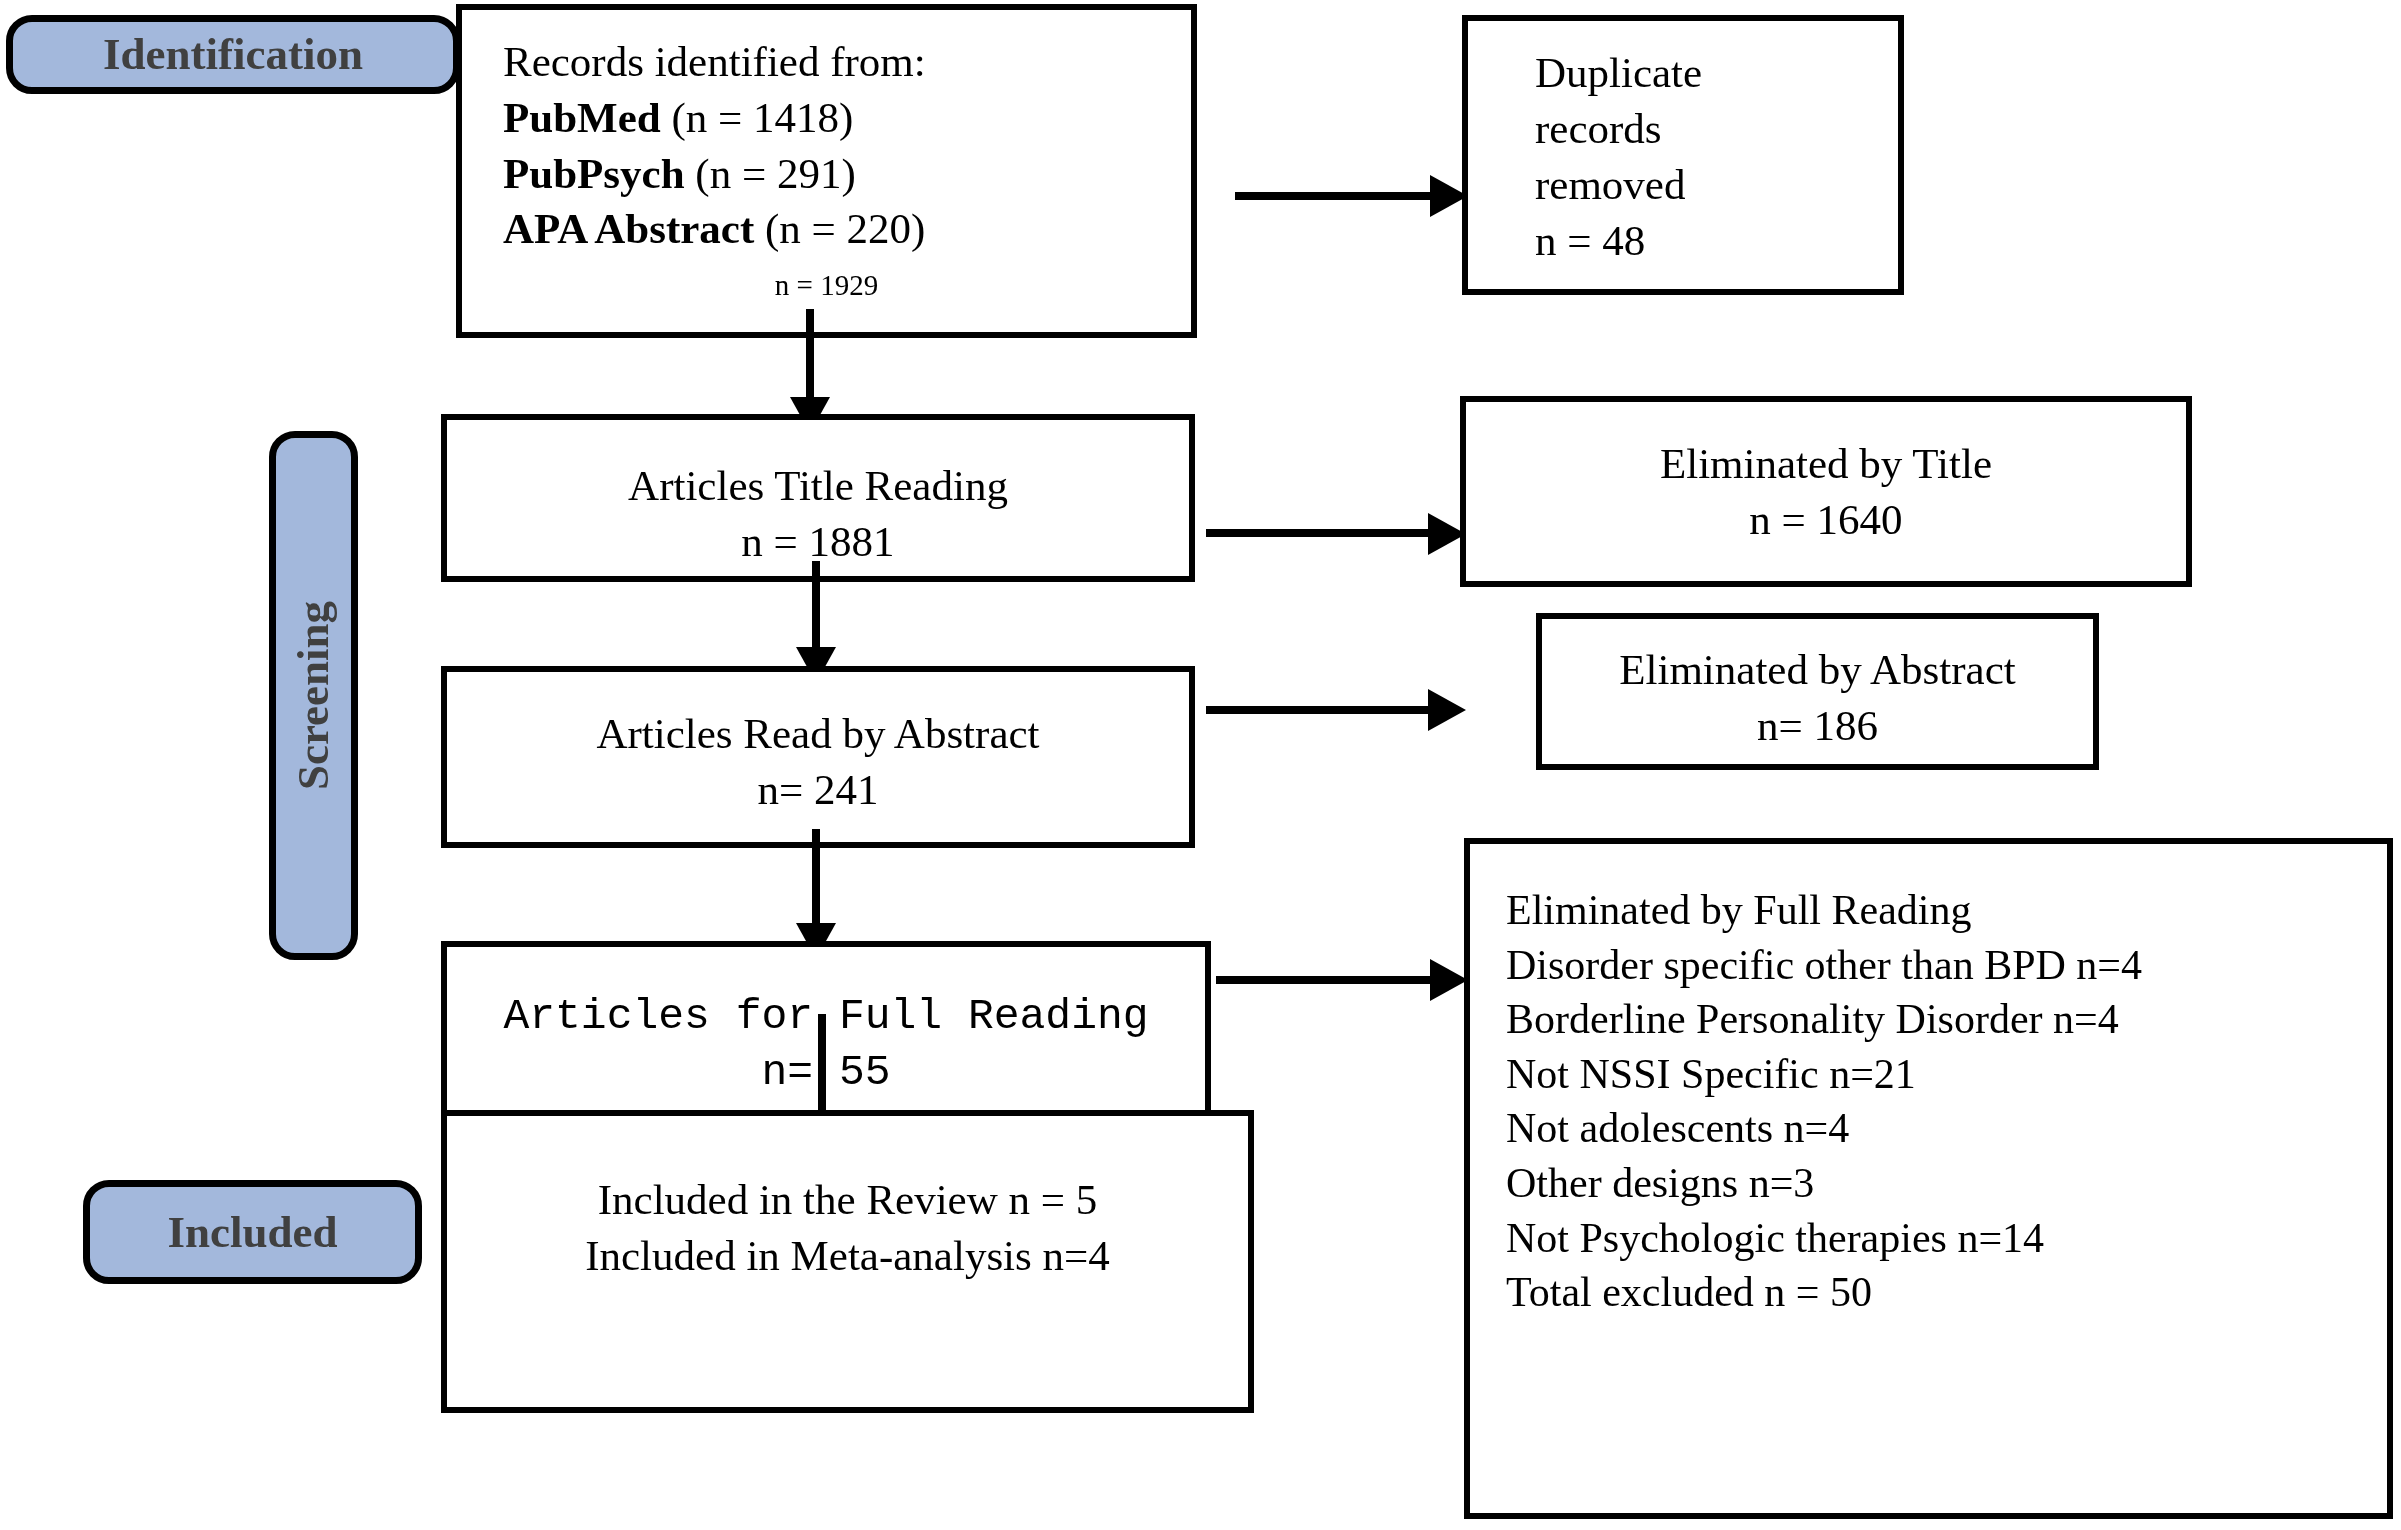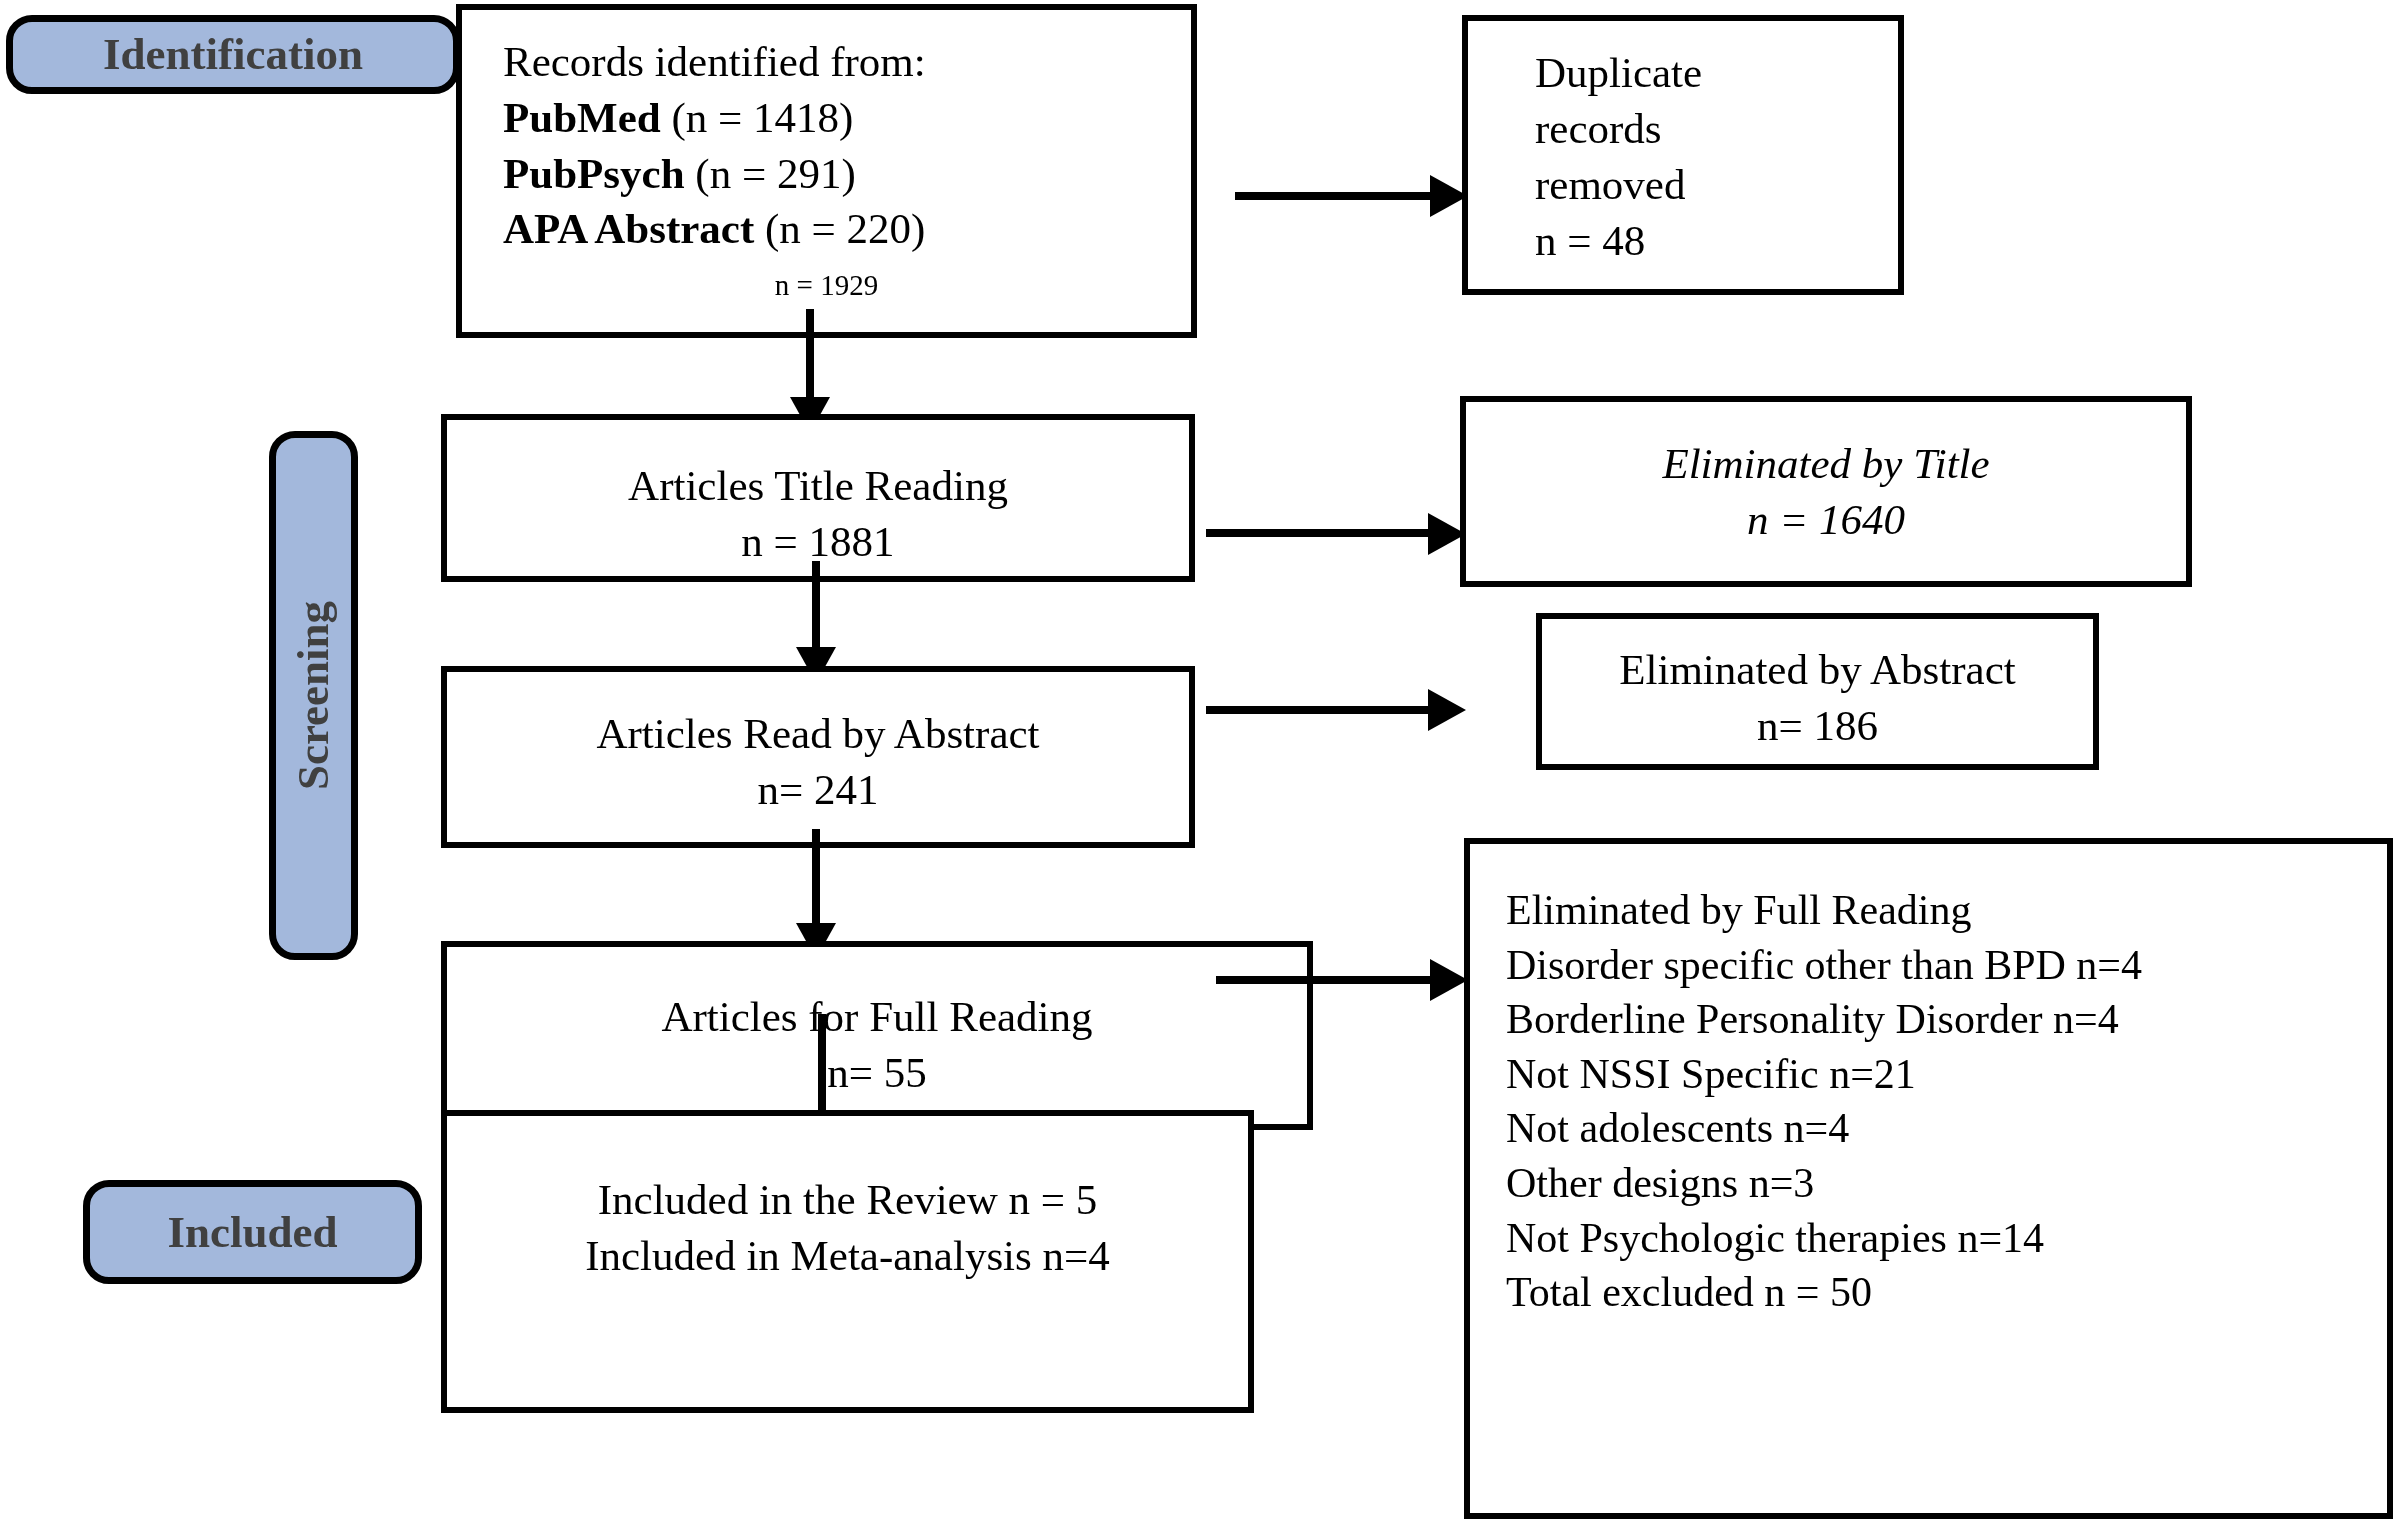--- a/index.html
+++ b/index.html
@@ -126,21 +126,21 @@
   <div class="proc-box" style="left:441px; top:414px; width:754px; height:168px;">
     <div class="proc-inner center" style="top:38px; font-size:43px;">
       <div class="line">Articles Title Reading</div>
       <div class="line">n = 1881</div>
     </div>
   </div>
 
   <div class="conn-h" style="left:1206px; top:529px; width:227px;"></div>
   <div class="arrow-right" style="left:1428px; top:513px;"></div>
 
-  <div class="proc-box" style="left:1460px; top:396px; width:732px; height:191px;font-style:italic;">
+  <div class="proc-box" style="left:1460px; top:396px; width:732px; height:191px;">
     <div class="proc-inner center" style="top:34px; font-size:43px;">
       <div class="line">Eliminated by Title</div>
       <div class="line">n = 1640</div>
     </div>
   </div>
 
   <div class="conn-v" style="left:812px; top:561px; width:8.3px; height:112px;"></div>
   <div class="arrow-down" style="left:796px; top:647px;"></div>
 
   <div class="proc-box" style="left:441px; top:666px; width:754px; height:182px;">
@@ -156,21 +156,21 @@
   <div class="proc-box" style="left:1536px; top:613px; width:563px; height:157px;">
     <div class="proc-inner center" style="top:23px; font-size:43px;">
       <div class="line">Eliminated by Abstract</div>
       <div class="line">n= 186</div>
     </div>
   </div>
 
   <div class="conn-v" style="left:812px; top:829px; width:8.3px; height:121px;"></div>
   <div class="arrow-down" style="left:796px; top:923px;"></div>
 
-  <div class="proc-box" style="left:441px; top:941px; width:872px; height:189px;">
+  <div class="proc-box" style="left:441px; top:941px; width:770px; height:189px;font-family:Liberation Mono, monospace;">
     <div class="proc-inner center" style="top:42px; font-size:43px;">
       <div class="line">Articles for Full Reading</div>
       <div class="line">n= 55</div>
     </div>
   </div>
 
   <div class="conn-h" style="left:1216px; top:976px; width:219px;"></div>
   <div class="arrow-right" style="left:1430px; top:959px;"></div>
 
   <div class="proc-box" style="left:1464px; top:838px; width:929px; height:681px;">

